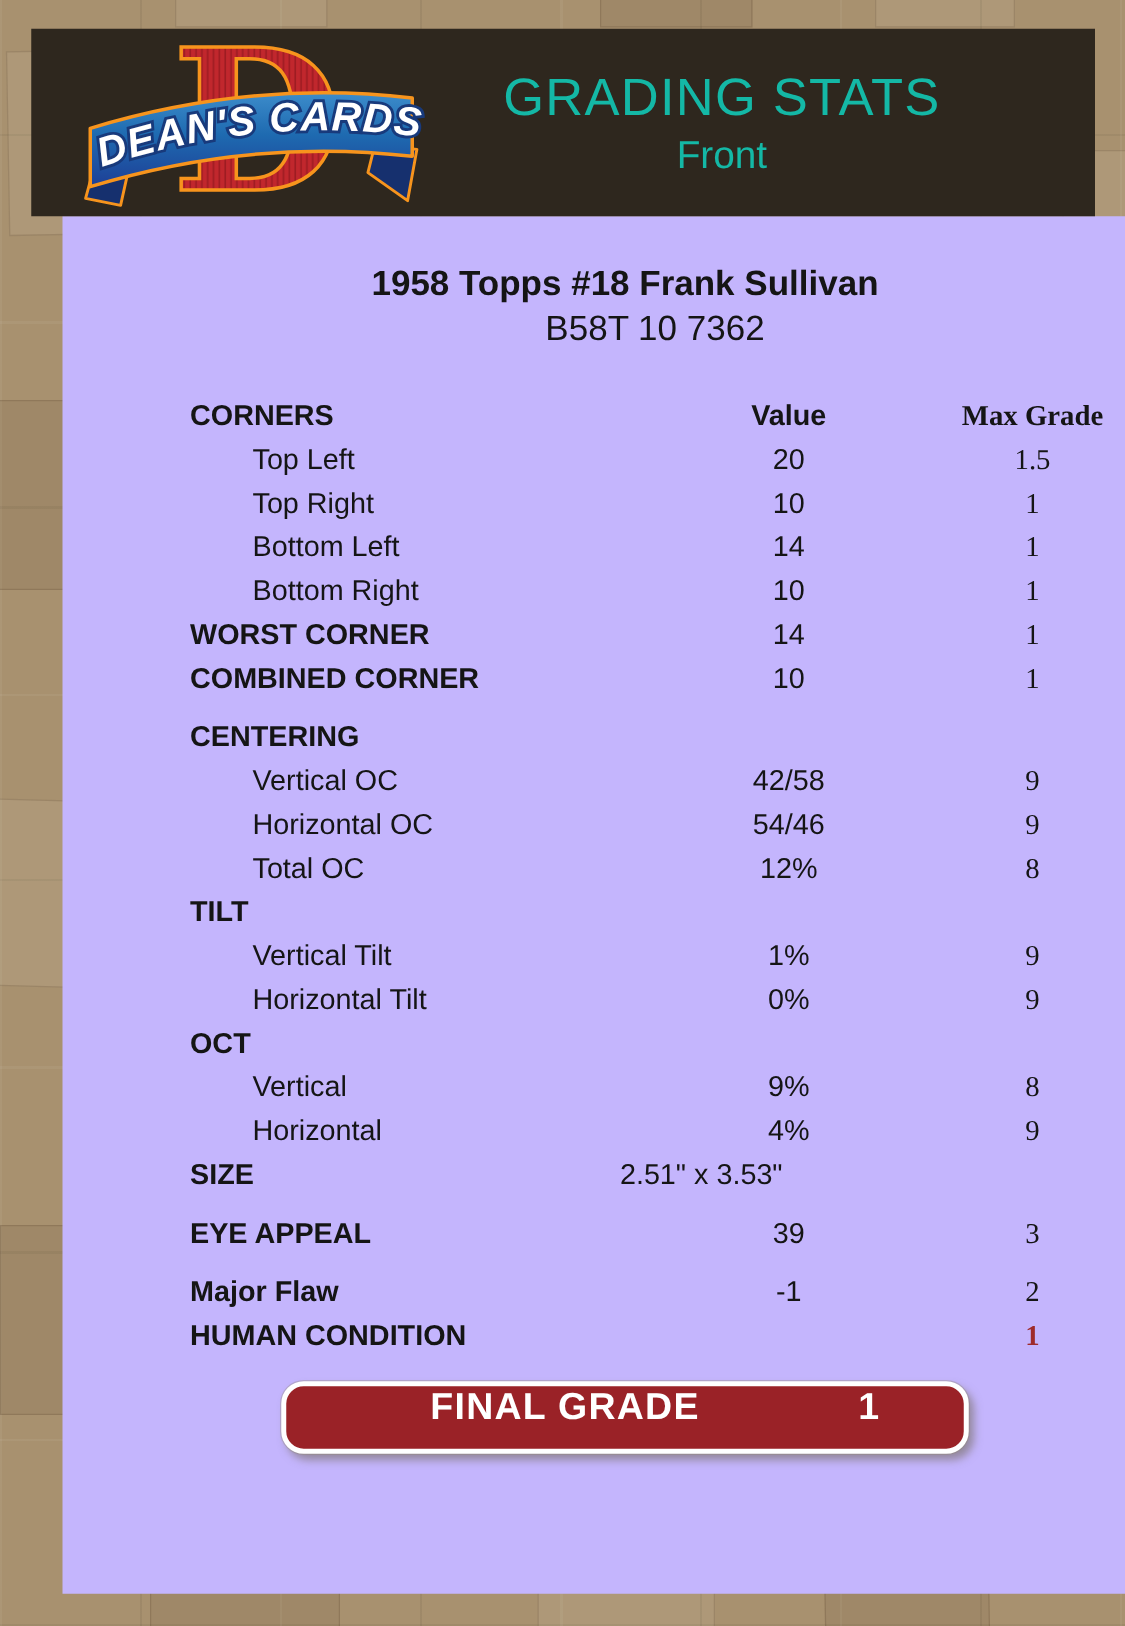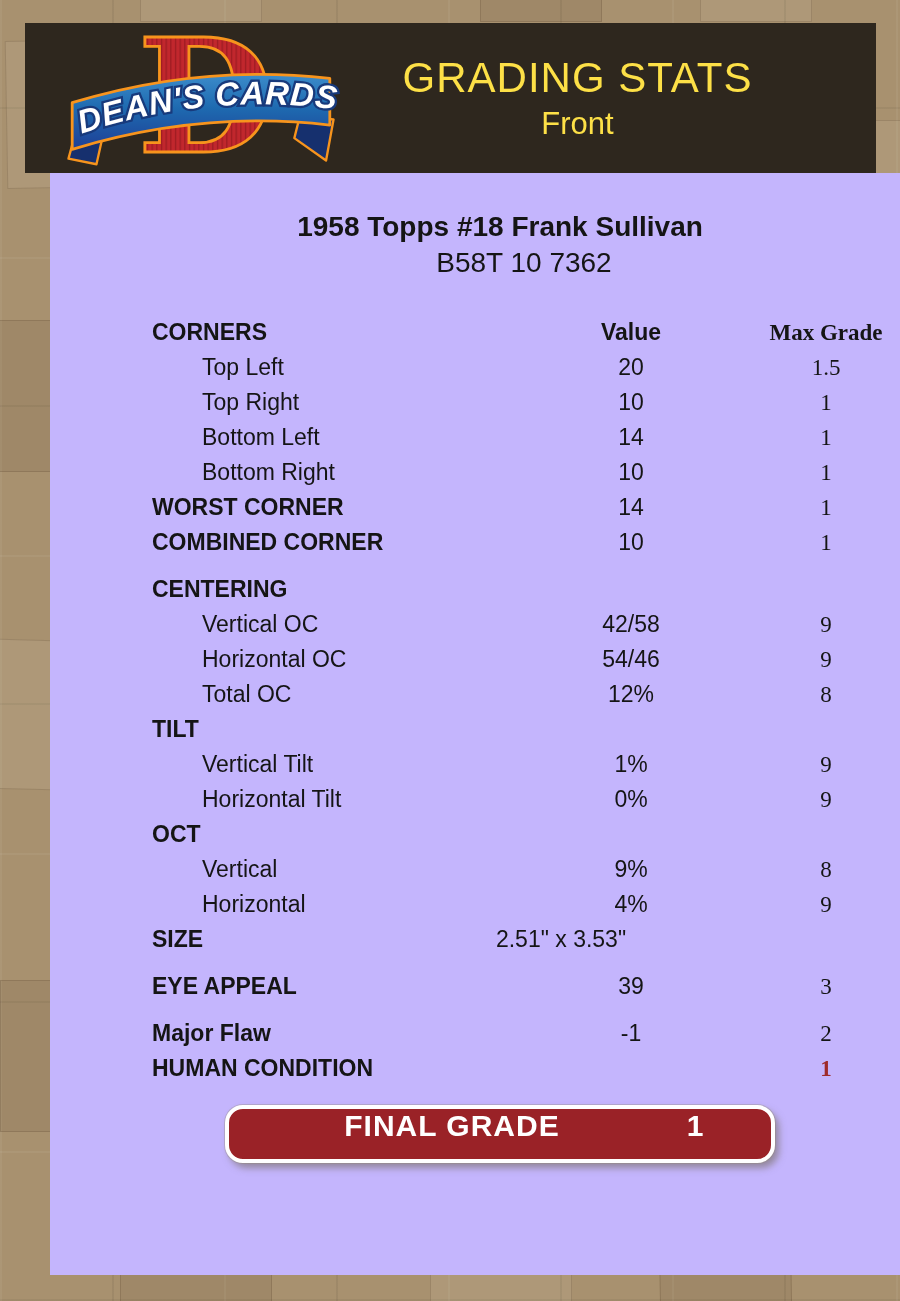--- a/index.html
+++ b/index.html
@@ -18,21 +18,21 @@
   }
   .bgcard{position:absolute;border:1px solid rgba(70,50,25,0.18);background:rgba(255,250,235,0.07);}
   .bgcard.dark{background:rgba(60,40,20,0.08);}
   
   .header{
     position:absolute;left:25px;top:23px;width:851px;height:150px;
     background:#2e271e;z-index:2;display:flex;align-items:center;
   }
   .logo{width:300px;height:140px;margin-left:26px;flex:0 0 auto;position:relative;}
   .logo svg{width:100%;height:100%;display:block;}
-  .header-text{flex:1;text-align:center;color:#fde047;margin-right:72px;line-height:1.15;}
+  .header-text{flex:1;text-align:center;color:#14b8a6;margin-right:72px;line-height:1.15;}
   .header-title{font-size:42px;letter-spacing:1px;}
   .header-sub{font-size:31px;margin-top:4px;}
   
   .panel{
     position:absolute;left:50px;top:173px;width:900px;height:1102px;
     background:#c4b5fd;z-index:1;color:#151515;
   }
   .card-title{font-size:28px;font-weight:bold;text-align:center;padding-top:38px;line-height:32px;}
   .card-serial{font-size:28px;text-align:center;margin-top:4px;line-height:32px;margin-left:48px;}
   

